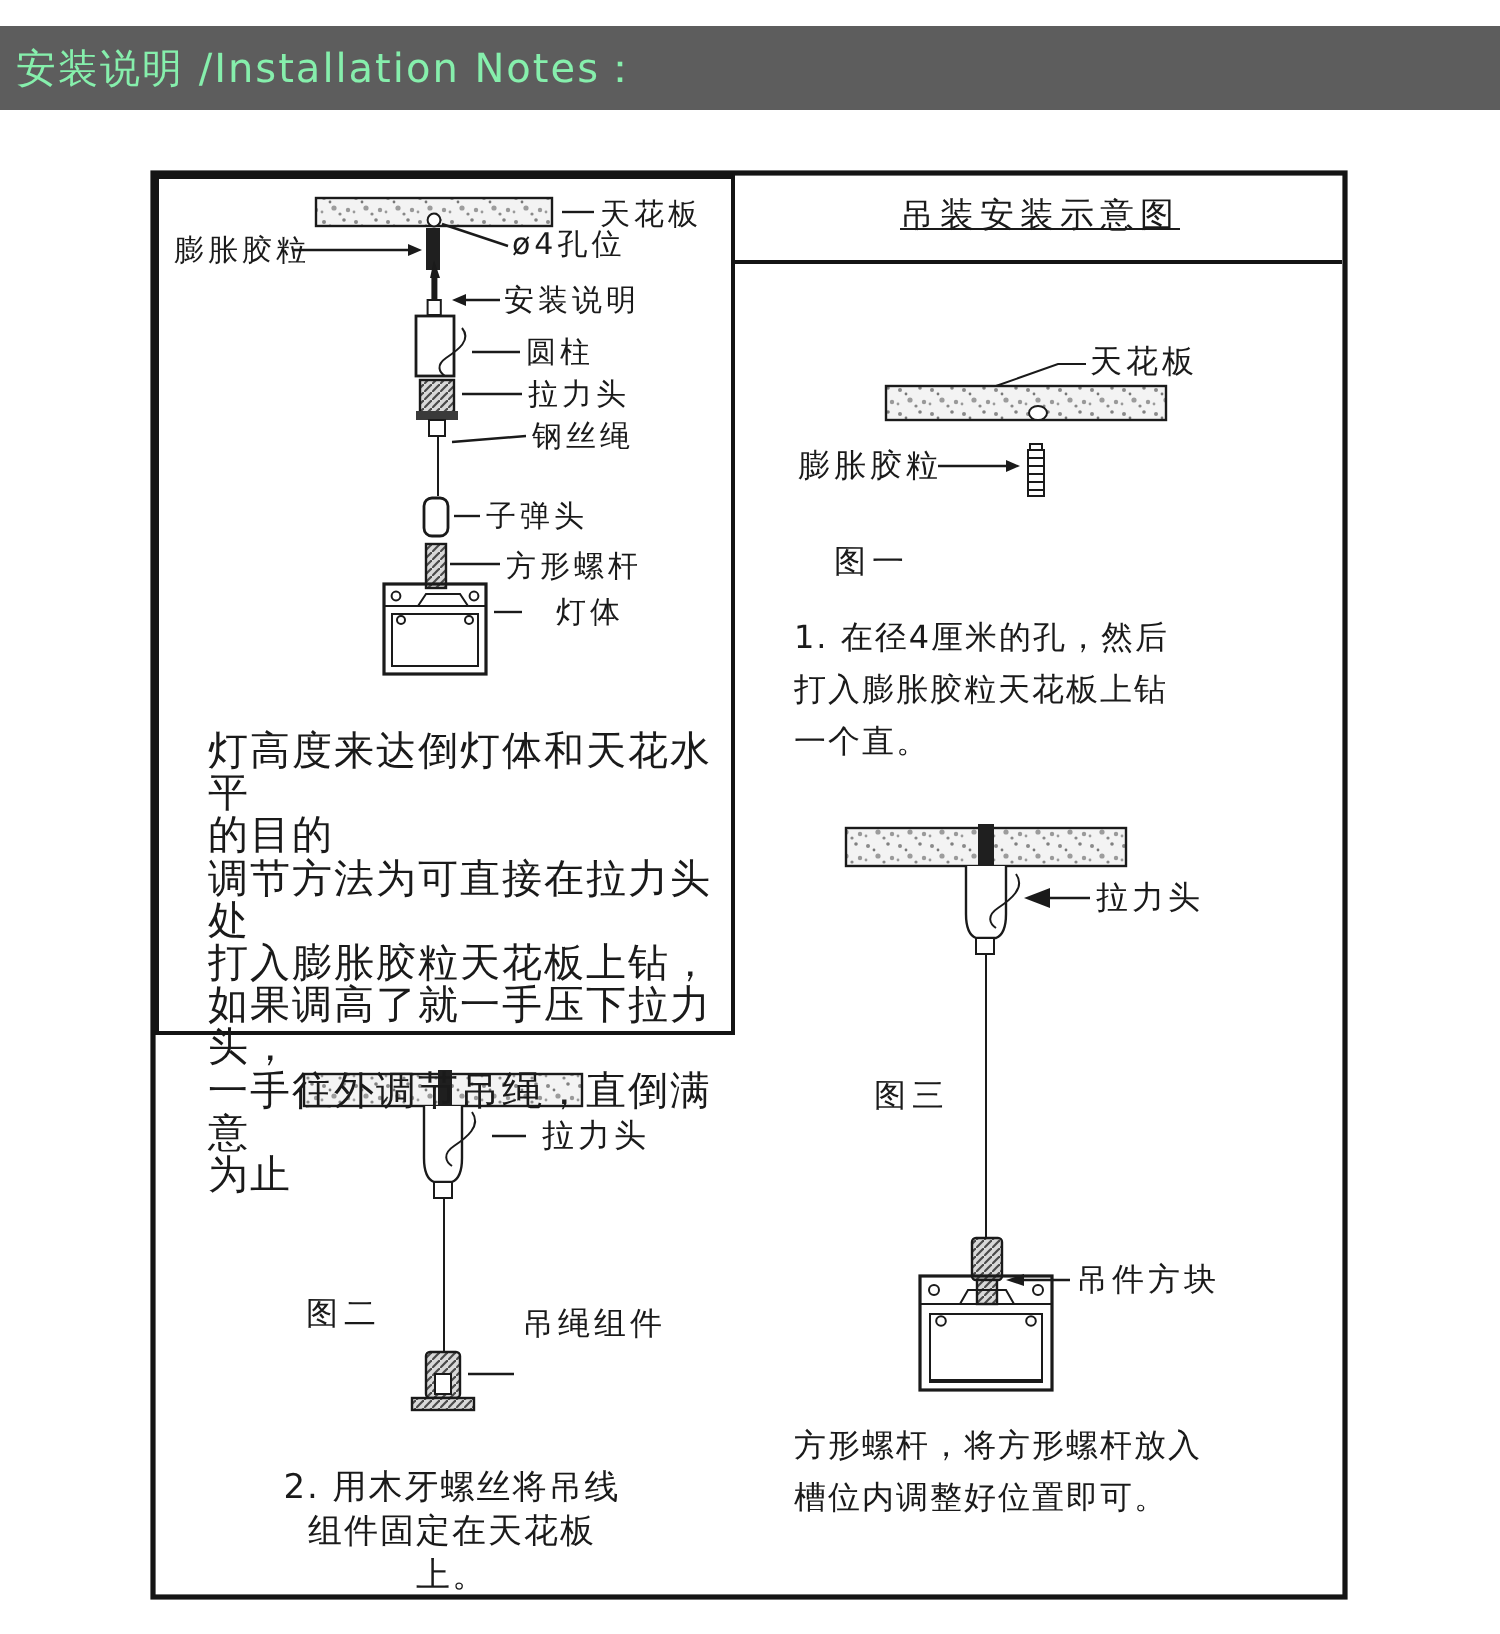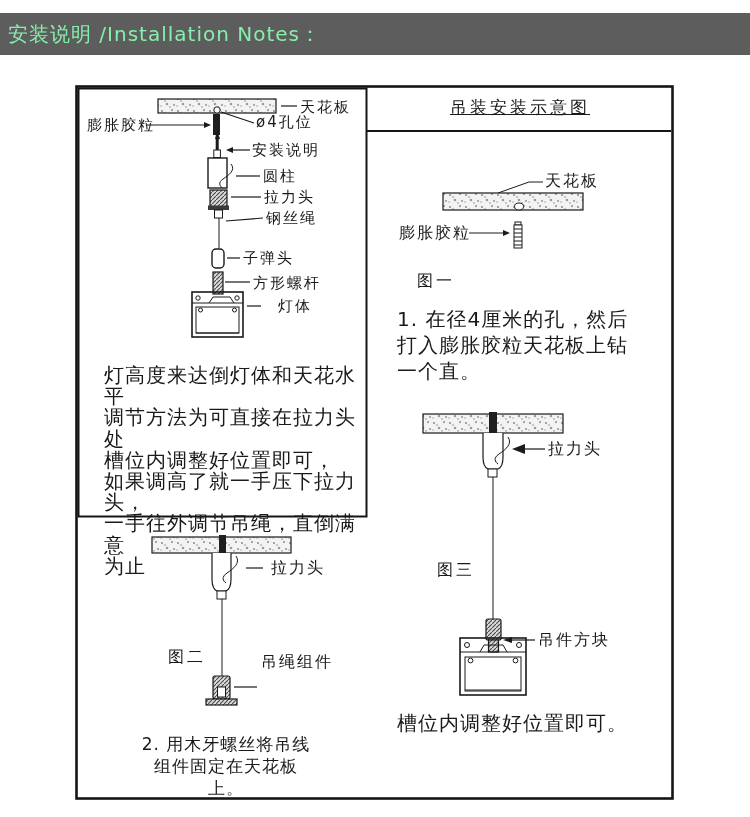--- a/index.html
+++ b/index.html
@@ -5,21 +5,21 @@
   html,body{margin:0;padding:0;background:#ffffff;}
   #stage{position:relative;width:750px;height:817px;background:#ffffff;overflow:hidden;
          font-family:"DejaVu Sans","Liberation Sans",sans-serif;color:#1a1a1a;}
   #banner{position:absolute;left:0;top:13px;width:750px;height:42px;background:#5d5d5d;}
   #banner span{display:block;margin-left:8px;line-height:42px;font-size:20px;font-weight:normal;
                color:#86efac;letter-spacing:1px;white-space:nowrap;}
   svg{position:absolute;left:0;top:0;}
   .lbl{position:absolute;font-size:15px;letter-spacing:2px;white-space:nowrap;line-height:1.05;}
   .lbl16{font-size:16px;}
   .tag{position:absolute;font-size:16px;letter-spacing:3px;white-space:nowrap;}
-  .note{position:absolute;font-size:20px;letter-spacing:1px;line-height:26px;white-space:nowrap;}
+  .note{position:absolute;font-size:16px;letter-spacing:1px;line-height:26px;white-space:nowrap;}
   .note div{white-space:nowrap;}
   #para{position:absolute;left:104px;top:365px;width:258px;font-size:20px;
         line-height:21.2px;letter-spacing:1px;}
   #hdr{position:absolute;left:367px;top:96px;width:306px;text-align:center;
        font-size:17px;letter-spacing:3px;text-decoration:underline;}
   #fig2note{position:absolute;left:140px;top:733px;width:172px;text-align:center;
             font-size:17px;line-height:22px;letter-spacing:1px;}
 </style>
 </head>
 <body>
@@ -164,44 +164,46 @@
   <span class="lbl" style="left:252px;top:143px">安装说明</span>
   <span class="lbl" style="left:263px;top:169px">圆柱</span>
   <span class="lbl" style="left:264px;top:190px">拉力头</span>
   <span class="lbl" style="left:266px;top:211px">钢丝绳</span>
   <span class="lbl" style="left:243px;top:251px">子弹头</span>
   <span class="lbl" style="left:253px;top:276px">方形螺杆</span>
   <span class="lbl" style="left:278px;top:299px">灯体</span>
 
   <div id="para">
     <div>灯高度来达倒灯体和天花水平</div>
+    <div>的目的</div>
     <div>调节方法为可直接在拉力头处</div>
-    <div>槽位内调整好位置即可，</div>
+    <div>打入膨胀胶粒天花板上钻，</div>
     <div>如果调高了就一手压下拉力头，</div>
     <div>一手往外调节吊绳，直倒满意</div>
     <div>为止</div>
   </div>
 
   <span class="lbl lbl16" style="left:271px;top:560px">拉力头</span>
-  <span class="tag" style="left:168px;top:647px">图二</span>
+  <span class="tag" style="left:153px;top:647px">图二</span>
   <span class="lbl lbl16" style="left:261px;top:654px">吊绳组件</span>
   <div id="fig2note">
     <div>2. 用木牙螺丝将吊线</div>
     <div>组件固定在天花板上。</div>
   </div>
 
   <span class="lbl lbl16" style="left:545px;top:173px">天花板</span>
   <span class="lbl lbl16" style="left:399px;top:225px">膨胀胶粒</span>
   <span class="tag" style="left:417px;top:271px">图一</span>
   <div class="note" style="left:397px;top:306px">
     <div>1. 在径4厘米的孔，然后</div>
     <div>打入膨胀胶粒天花板上钻</div>
     <div>一个直。</div>
   </div>
 
   <span class="lbl lbl16" style="left:548px;top:441px">拉力头</span>
-  <span class="tag" style="left:437px;top:560px">图三</span>
+  <span class="tag" style="left:437px;top:538px">图三</span>
   <span class="lbl lbl16" style="left:538px;top:632px">吊件方块</span>
   <div class="note" style="left:397px;top:710px">
+    <div>方形螺杆，将方形螺杆放入</div>
     <div>槽位内调整好位置即可。</div>
   </div>
 
 </div>
 
 </body></html>

